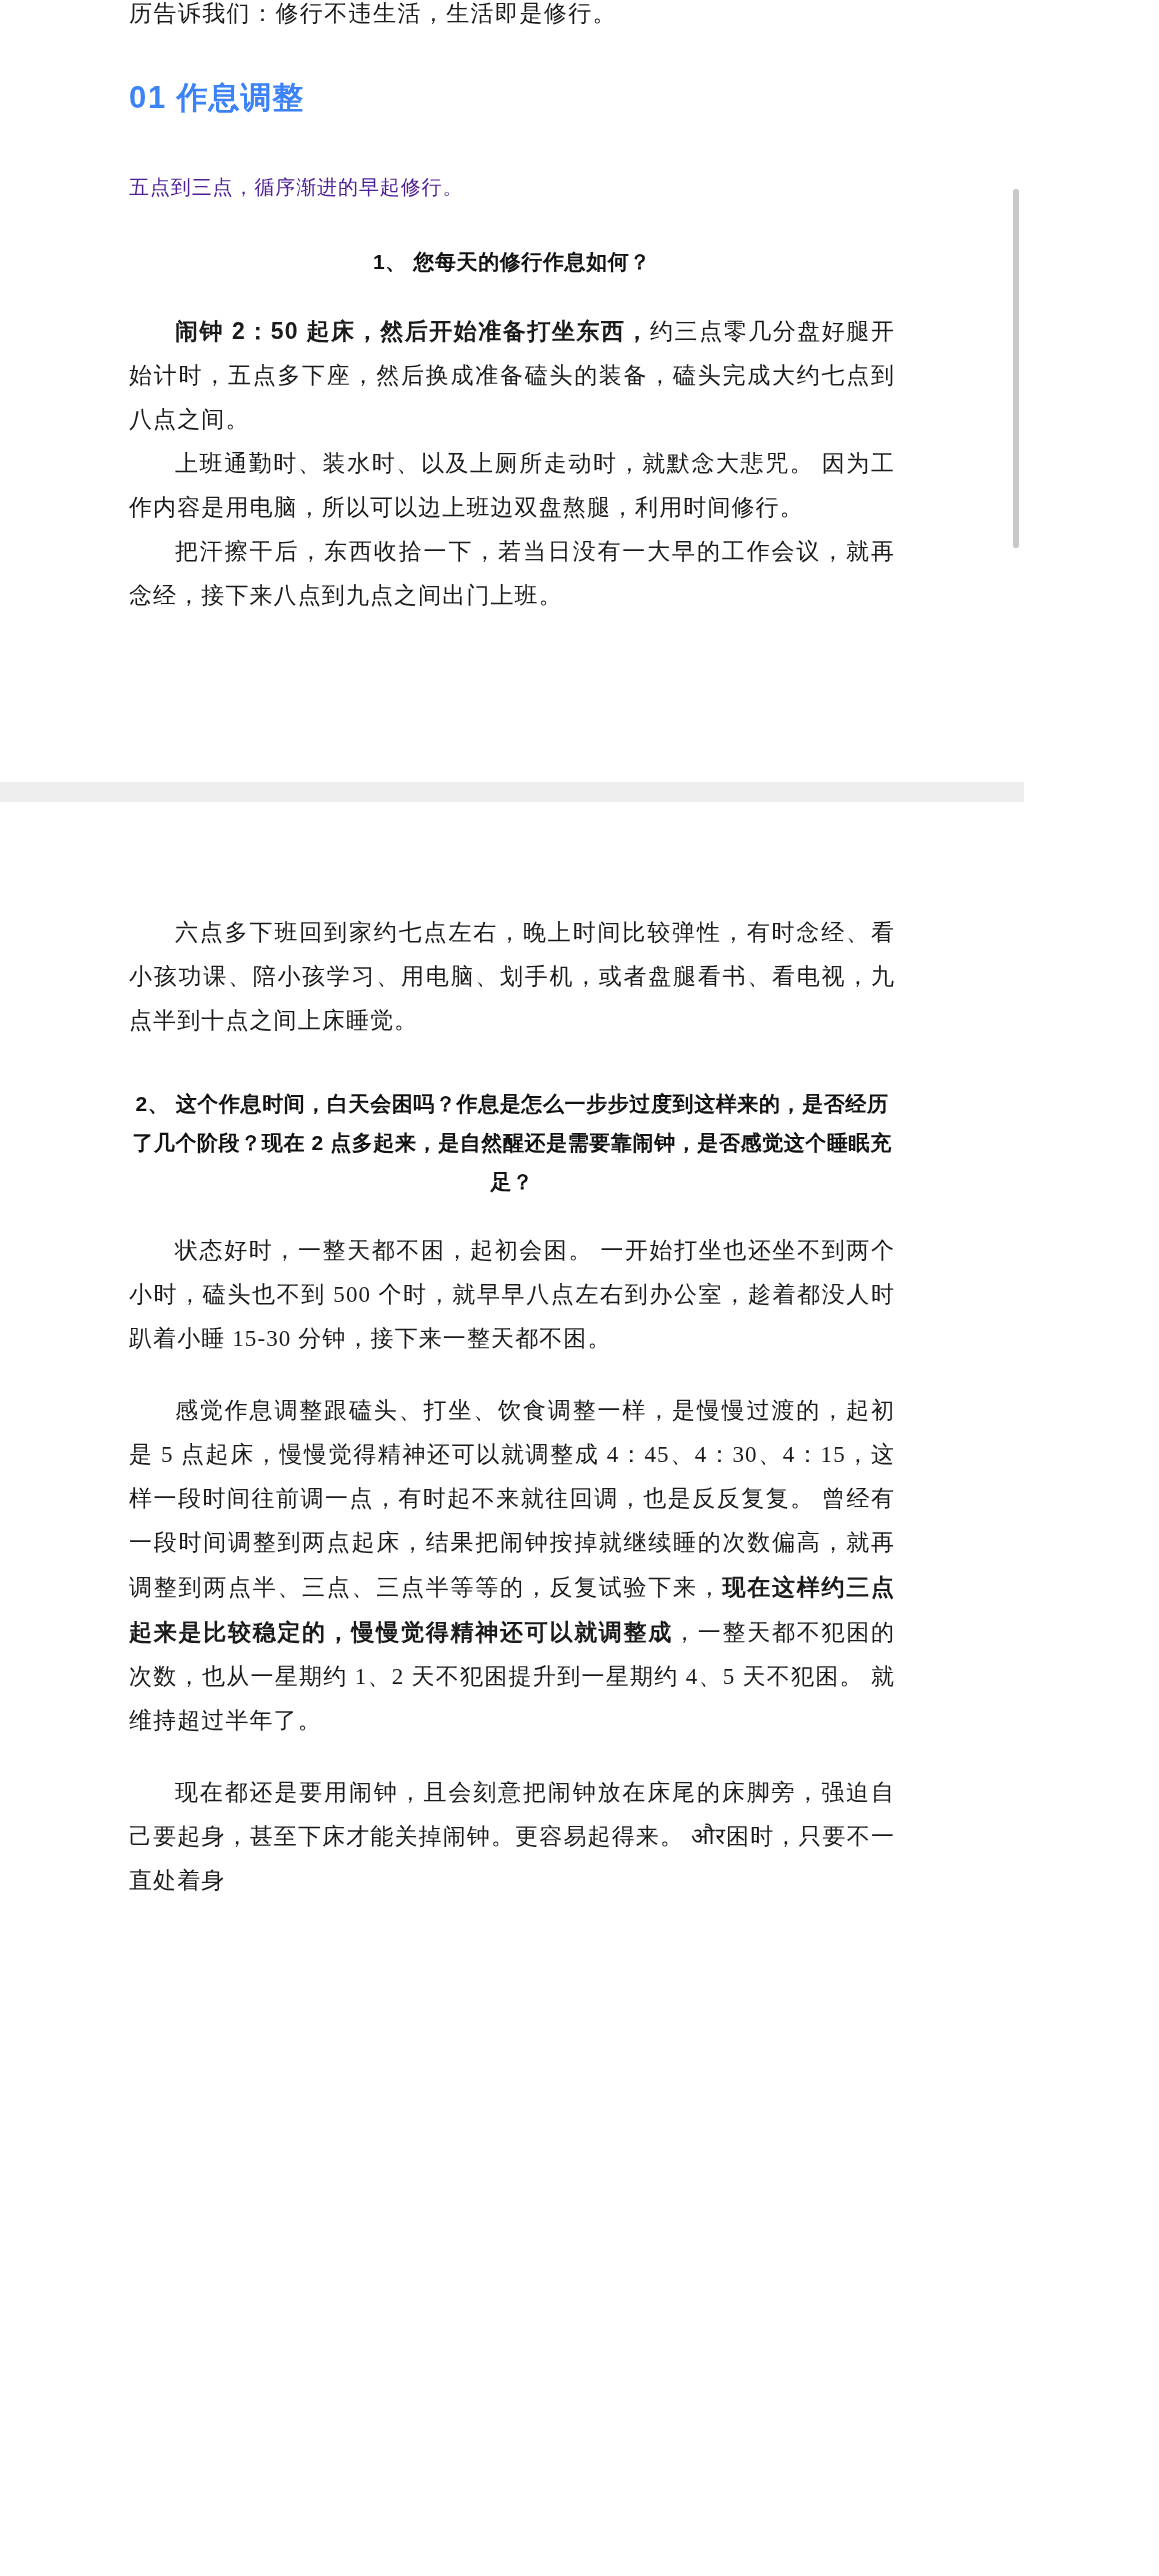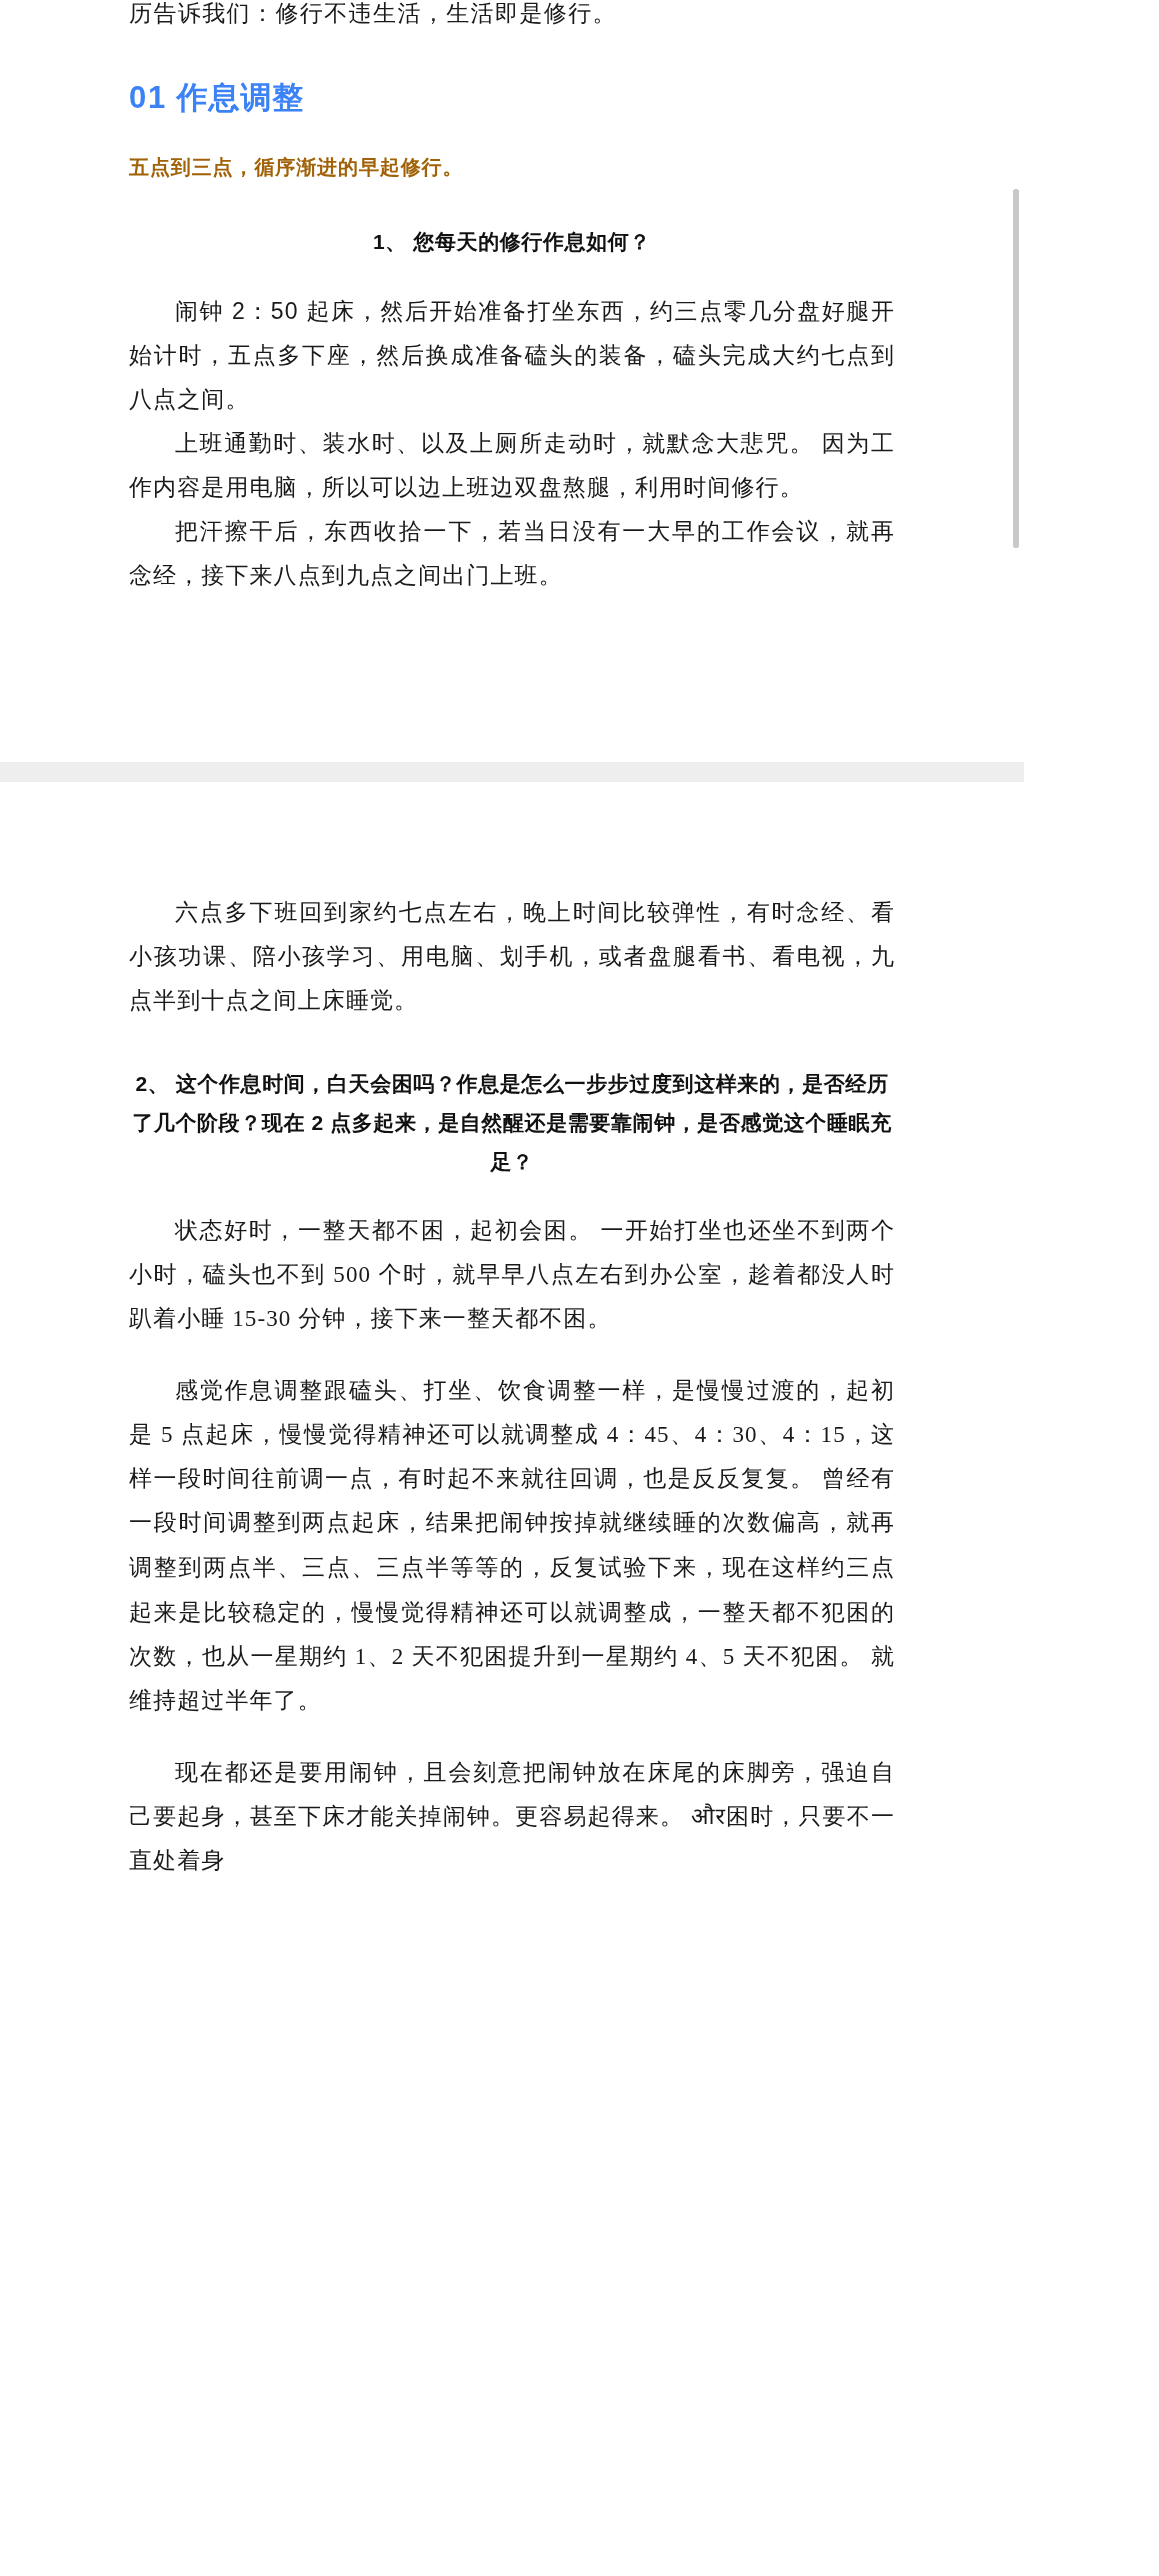--- a/index.html
+++ b/index.html
@@ -42,25 +42,25 @@
     color: #3b82f6;
     letter-spacing: 0.9px;
     margin: 46px 0 10px 0;
   }
   .h-section .num {
     font-family: "Liberation Sans", "DejaVu Sans", sans-serif;
     letter-spacing: 1.8px;
   }
   .subtitle {
     font-family: "Liberation Sans", "DejaVu Sans", sans-serif;
-    font-weight: bold;
+    font-weight: normal;
     font-size: 20px;
-    color: #a16207;
+    color: #4c1d95;
     letter-spacing: 0.9px;
-    margin: 35px 0 0 0;
+    margin: 55px 0 0 0;
   }
   .q {
     font-family: "Liberation Sans", "DejaVu Sans", sans-serif;
     font-weight: bold;
     font-size: 21px;
     line-height: 39px;
     color: #111111;
     letter-spacing: 0.6px;
     margin: 41px 0 0 0;
     text-align: center;
@@ -75,21 +75,21 @@
     text-align: justify;
   }
   .p.gap {
     margin-top: 28px;
   }
   .p.tight {
     margin-top: 0;
   }
   .p b, .p .bold {
     font-family: "Liberation Sans", "DejaVu Sans", sans-serif;
-    font-weight: normal;
+    font-weight: bold;
   }
   .band {
     width: 1159px;
     height: 20px;
     background: #eeeeee;
   }
   .spacer-white-1 { height: 164px; }
   .spacer-white-2 { height: 109px; }
   
   .scrollbar {

